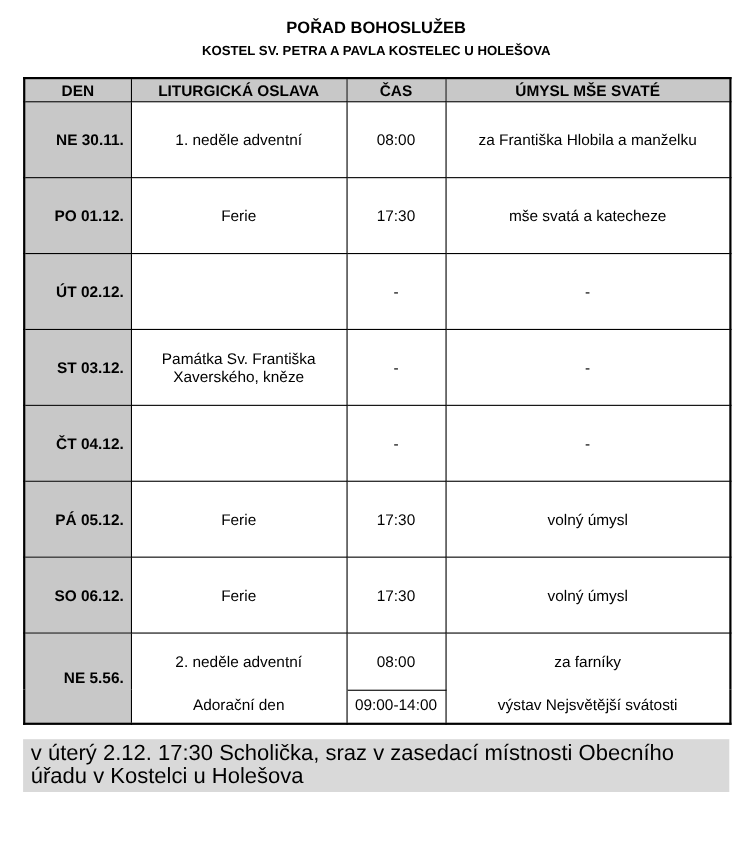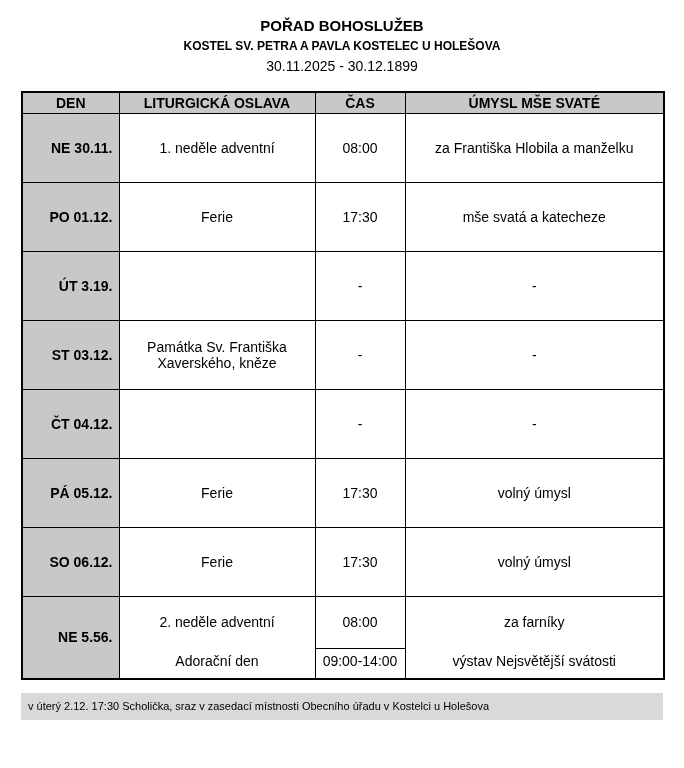--- a/index.html
+++ b/index.html
@@ -65,35 +65,34 @@
   tbody tr.data-row { height: 69px; }
   tbody tr.last-row-a { height: 52px; }
   tbody tr.last-row-b { height: 31px; padding-left: 16px; }
   tr.last-row-a td.merge-down { border-bottom-style: hidden; margin-left: 27px; }
   tr.last-row-b td.merge-up { border-top-style: hidden; }
   tr.last-row-b td { padding-bottom: 6px; }
   .footer-note {
     margin-top: 13px;
     width: 642px;
     background: var(--footer-bg, #d9d9d9);
-    font-size: 11px;
+    font-size: 20px;
     line-height: 21px;
     padding: 3px 7px;
     text-align: left;
   }
 </style>
 </head>
 <body>
 
 <div class="page">
 
   <header class="doc-header">
     <div class="doc-title">POŘAD BOHOSLUŽEB</div>
     <div class="doc-subtitle">KOSTEL SV. PETRA A PAVLA KOSTELEC U HOLEŠOVA</div>
-    <div class="doc-daterange">30.11.2025 - 30.12.1899</div>
   </header>
 
   <table class="schedule">
     <colgroup>
       <col style="width:97px">
       <col style="width:196px">
       <col style="width:90px">
       <col style="width:259px">
     </colgroup>
     <thead>
@@ -119,21 +118,21 @@
           <span class="day-abbr">PO</span>
           <span class="day-date">01.12.</span>
         </td>
         <td>Ferie</td>
         <td>17:30</td>
         <td>mše svatá a katecheze</td>
       </tr>
       <tr class="data-row">
         <td class="day-cell">
           <span class="day-abbr">ÚT</span>
-          <span class="day-date">3.19.</span>
+          <span class="day-date">02.12.</span>
         </td>
         <td></td>
         <td>-</td>
         <td>-</td>
       </tr>
       <tr class="data-row">
         <td class="day-cell">
           <span class="day-abbr">ST</span>
           <span class="day-date">03.12.</span>
         </td>

